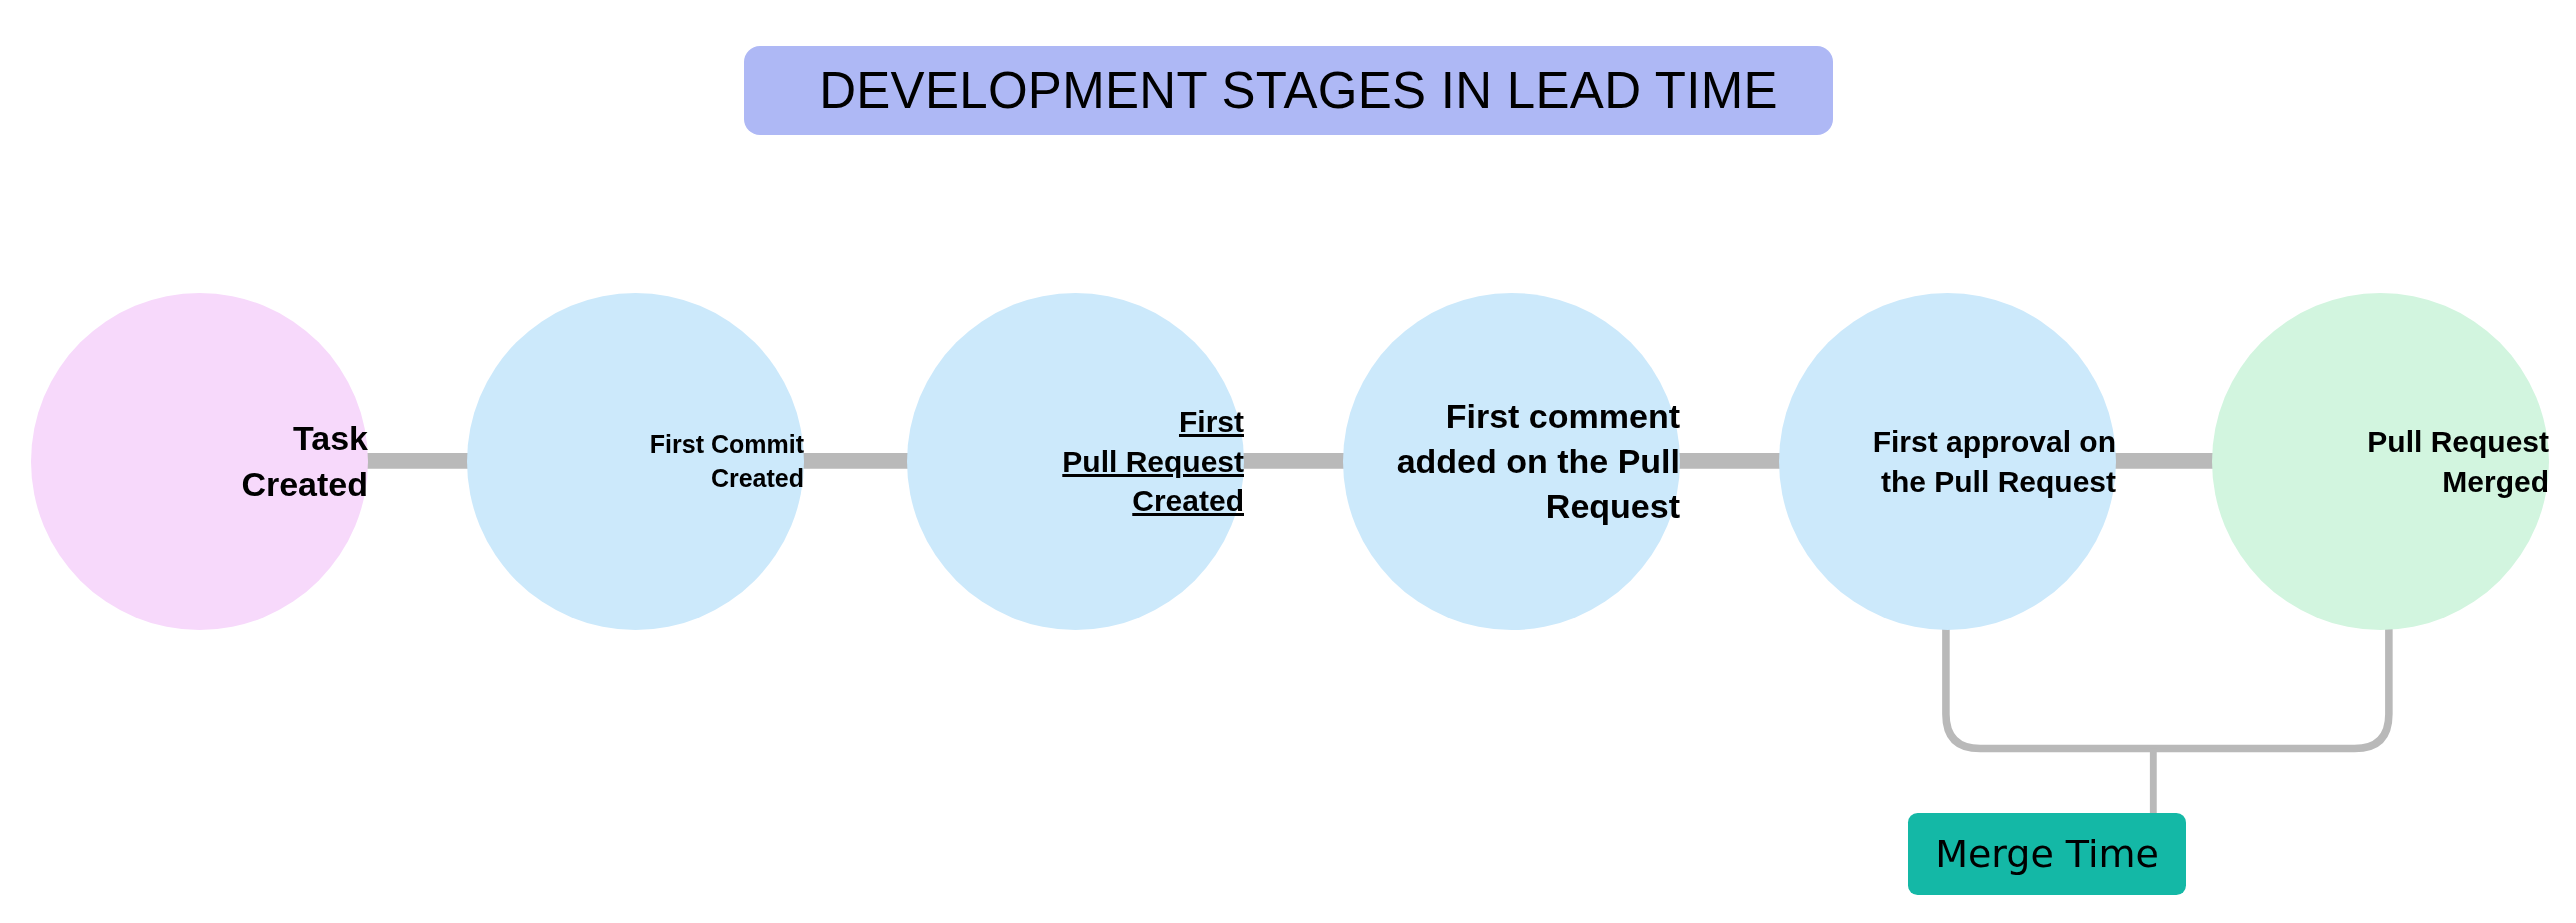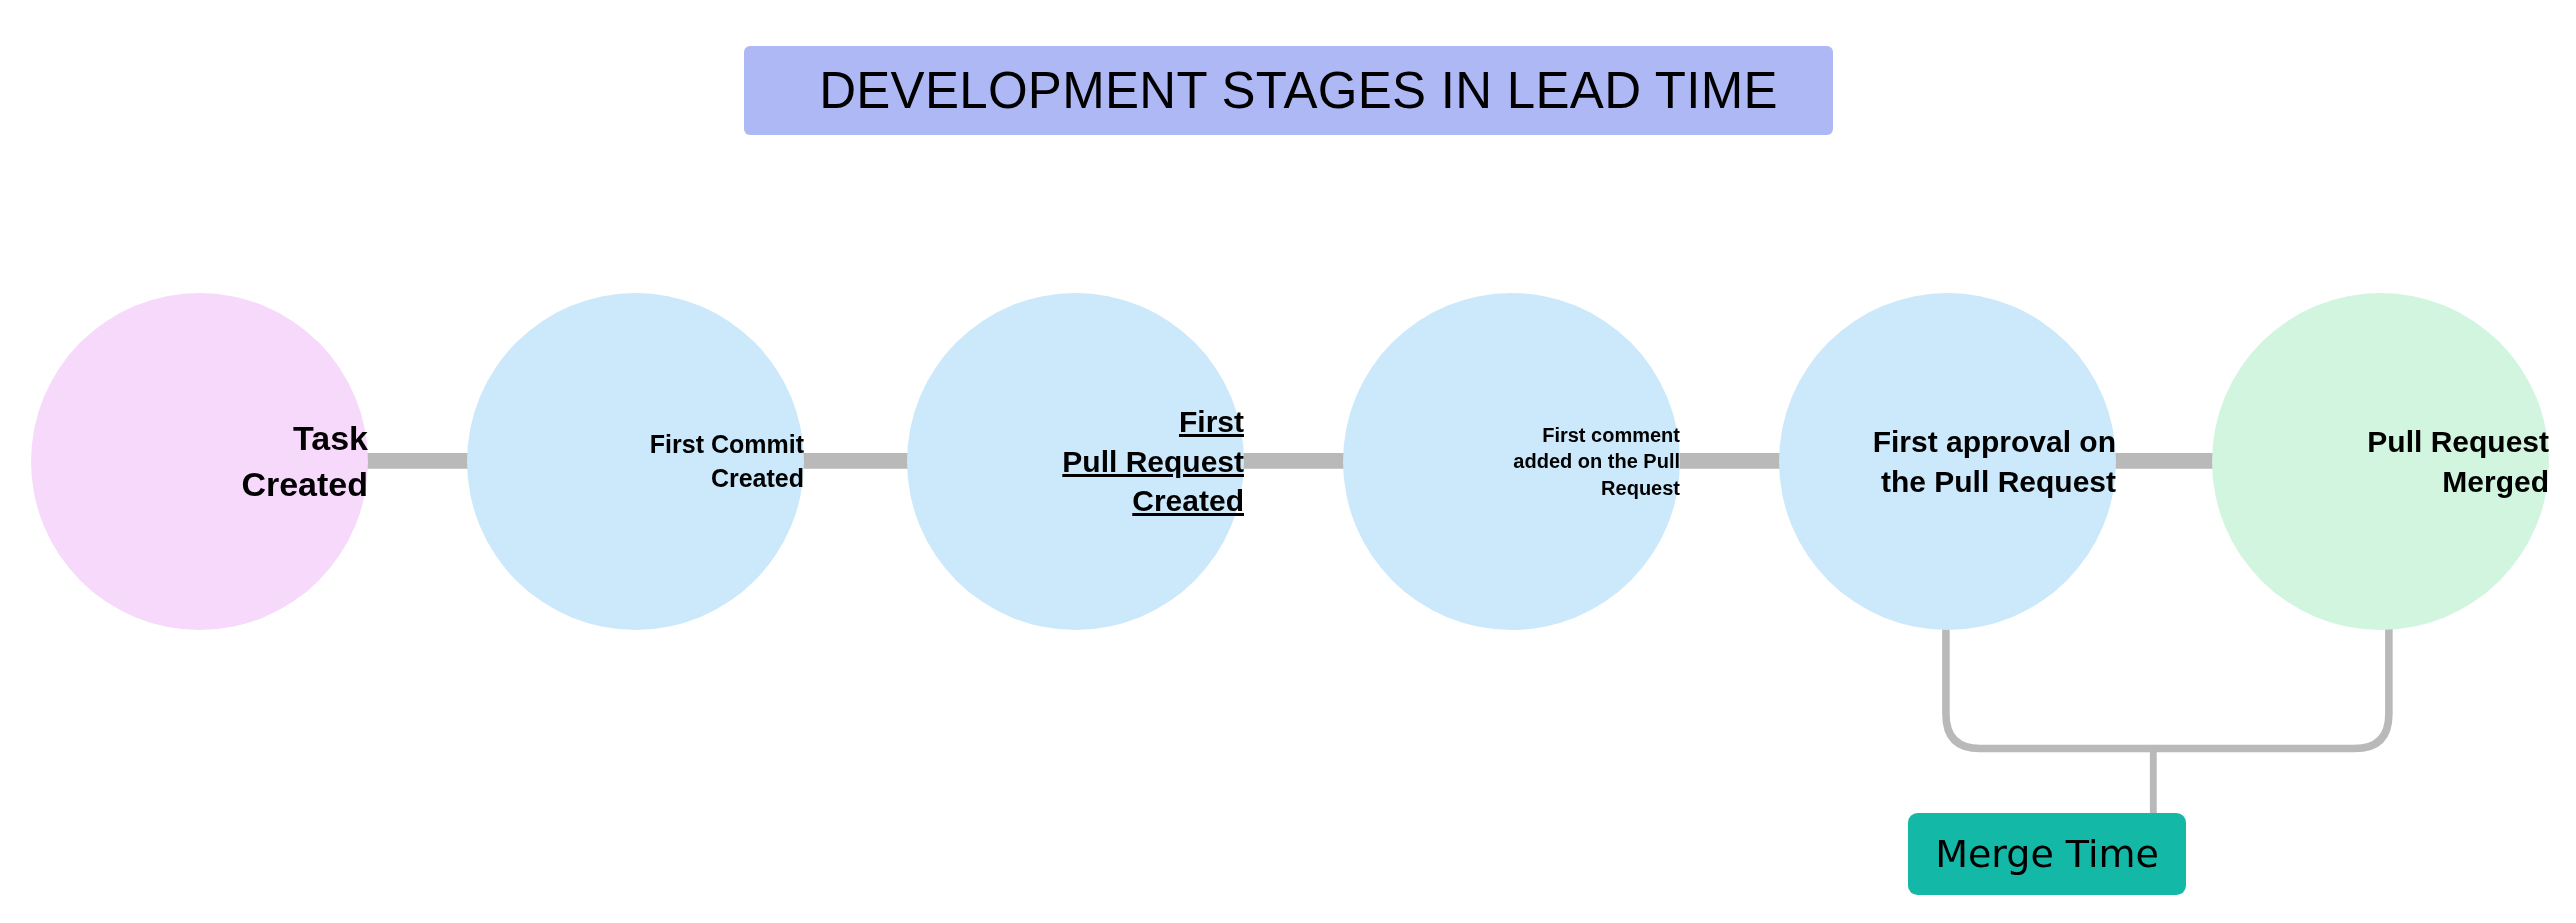--- a/index.html
+++ b/index.html
@@ -23,21 +23,21 @@
   }
 
   
   .title-banner {
     position: absolute;
     left: 744px;
     top: 46px;
     width: 1089px;
     height: 89px;
     background: #AEB8F5;
-    border-radius: 6px;
+    border-radius: 16px;
     display: flex;
     align-items: center;
     justify-content: center;
     box-sizing: border-box;
     padding-left: 20px;
   }
   .title-text {
     font-family: "Liberation Sans", sans-serif;
     font-size: 51px;
     font-weight: 400;
@@ -75,21 +75,21 @@
     width: 125%;
   }
 
   .node-1 { background: #F7D9FB; }
   .node-2, .node-3, .node-4, .node-5 { background: #CCE9FB; }
   .node-6 { background: #D2F5DF; }
 
   .size-1 { font-size: 34px; }
   .size-2 { font-size: 25px; }
   .size-3 { font-size: 30px; }
-  .size-4 { font-size: 20px; }
+  .size-4 { font-size: 34px; }
   .size-5 { font-size: 30px; }
   .size-6 { font-size: 30px; }
 
   
   .callout {
     position: absolute;
     left: 1908px;
     top: 813px;
     width: 278px;
     height: 82px;

